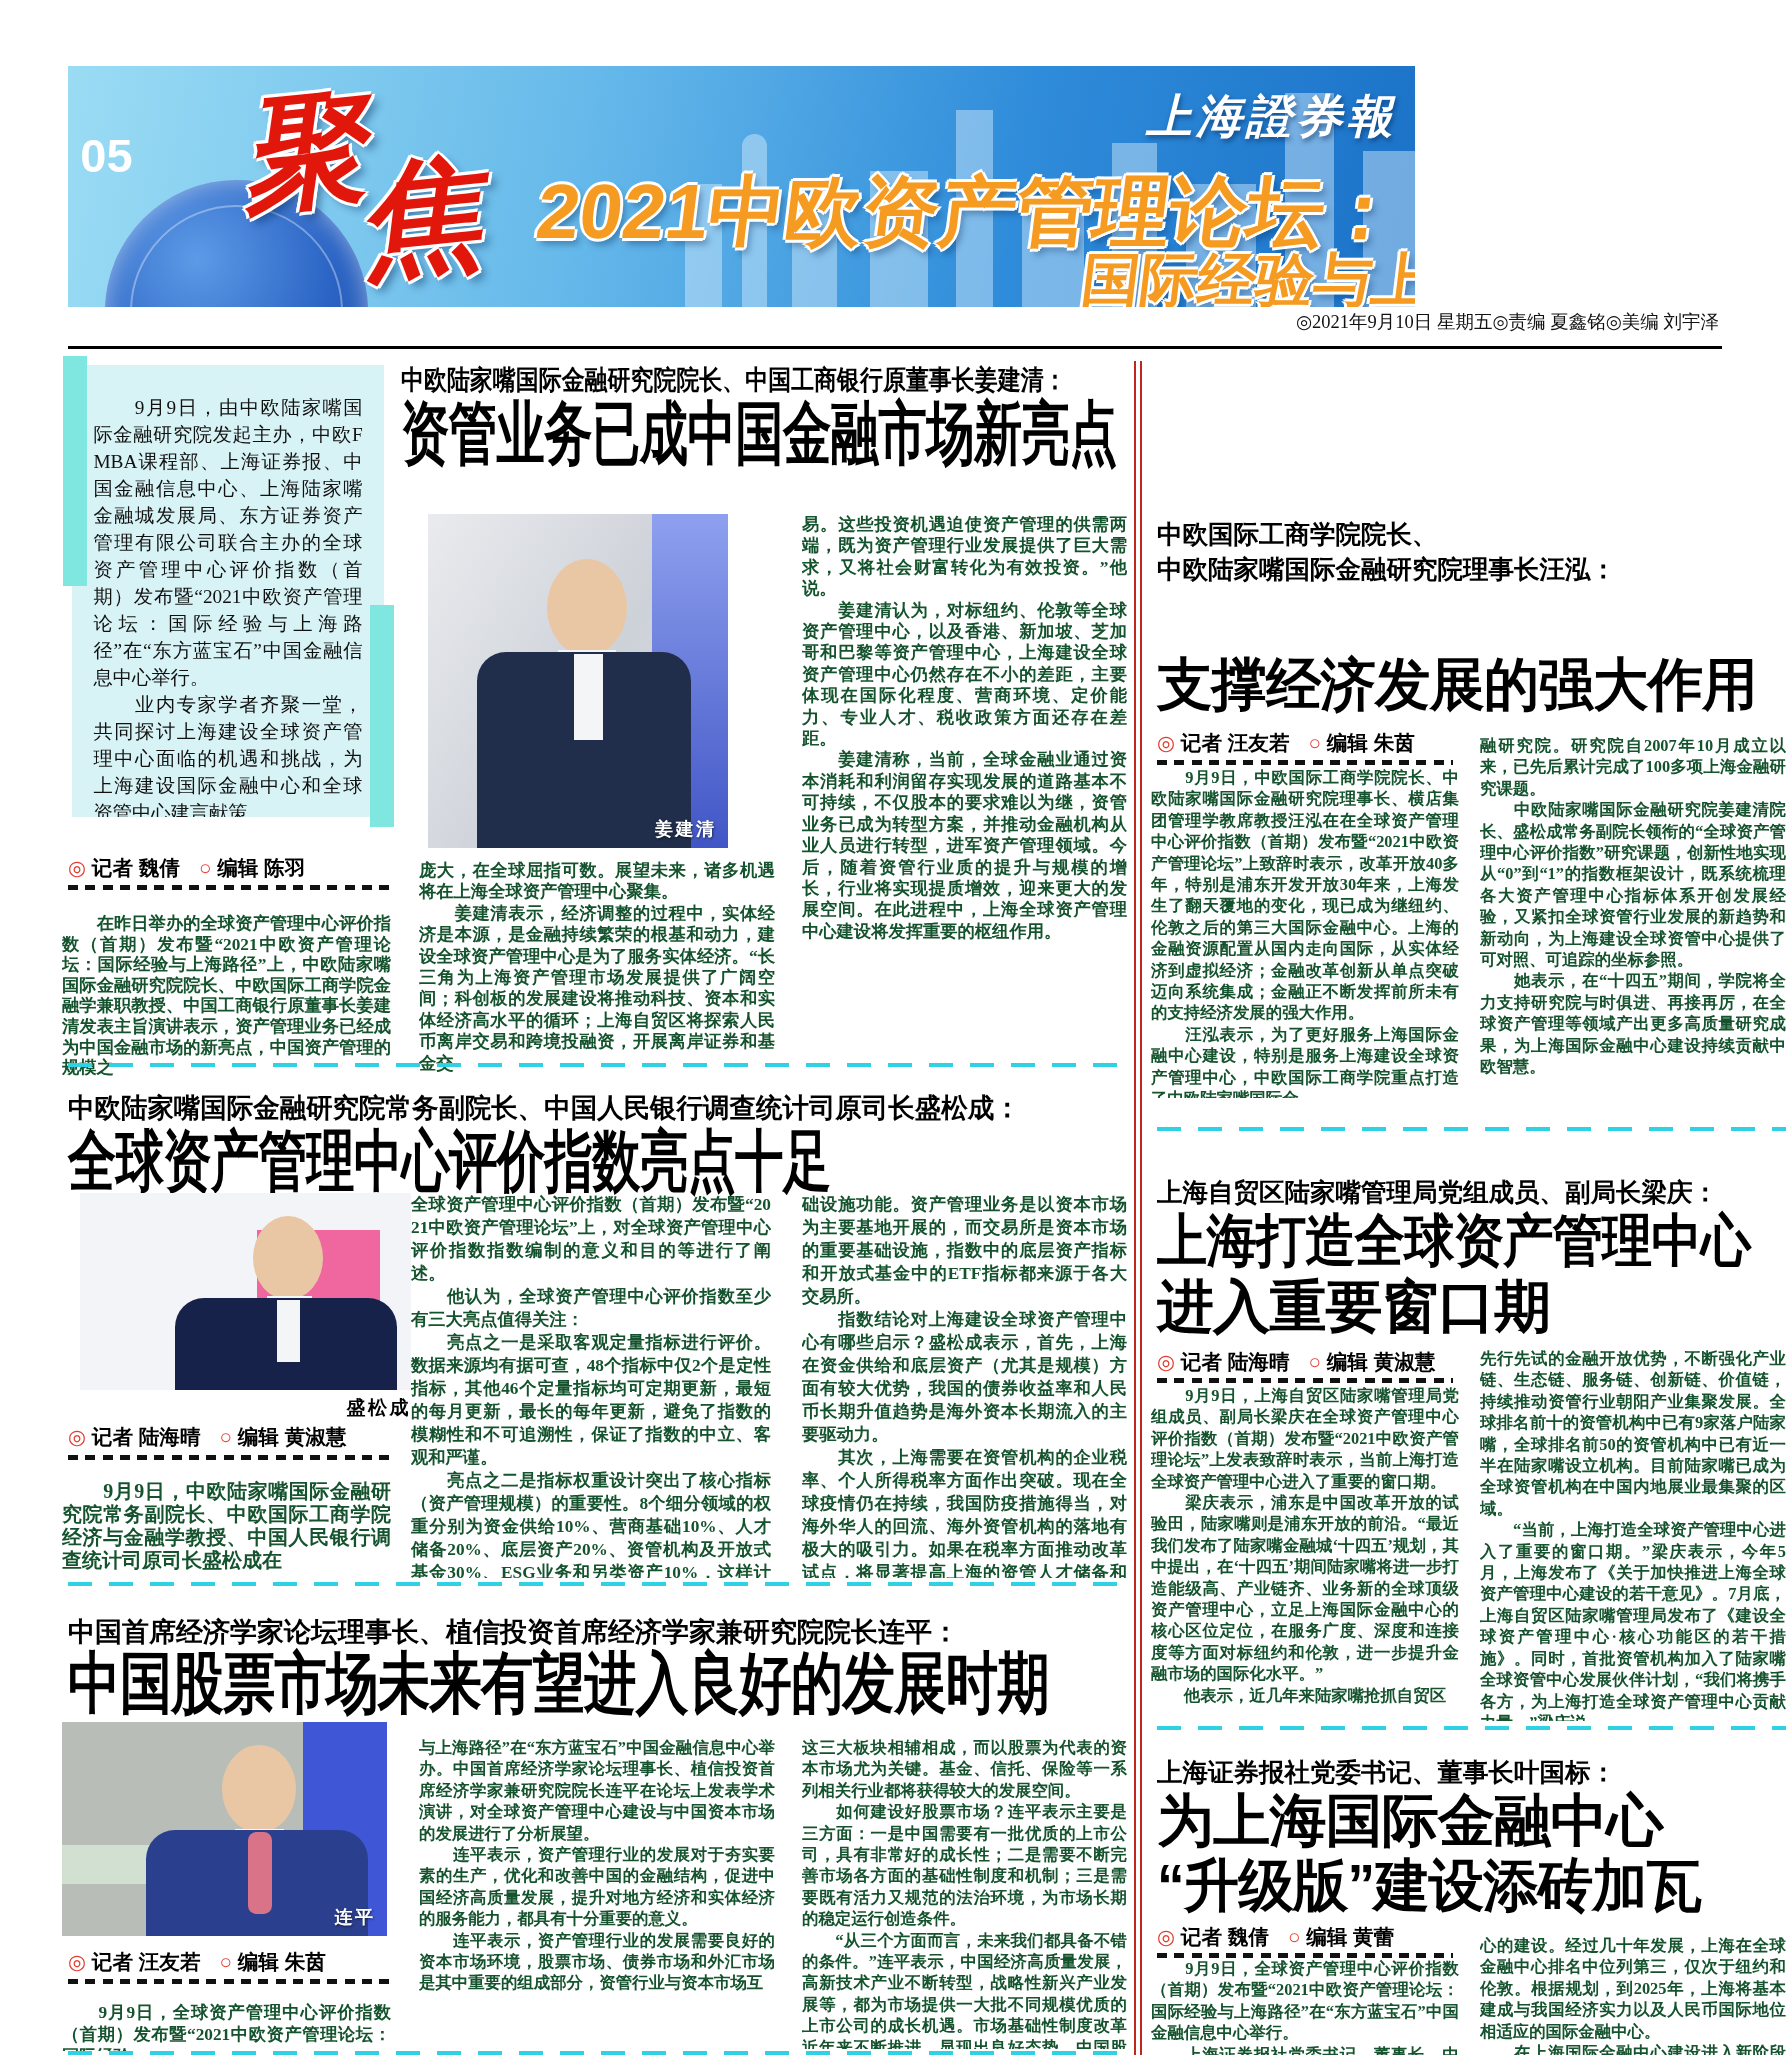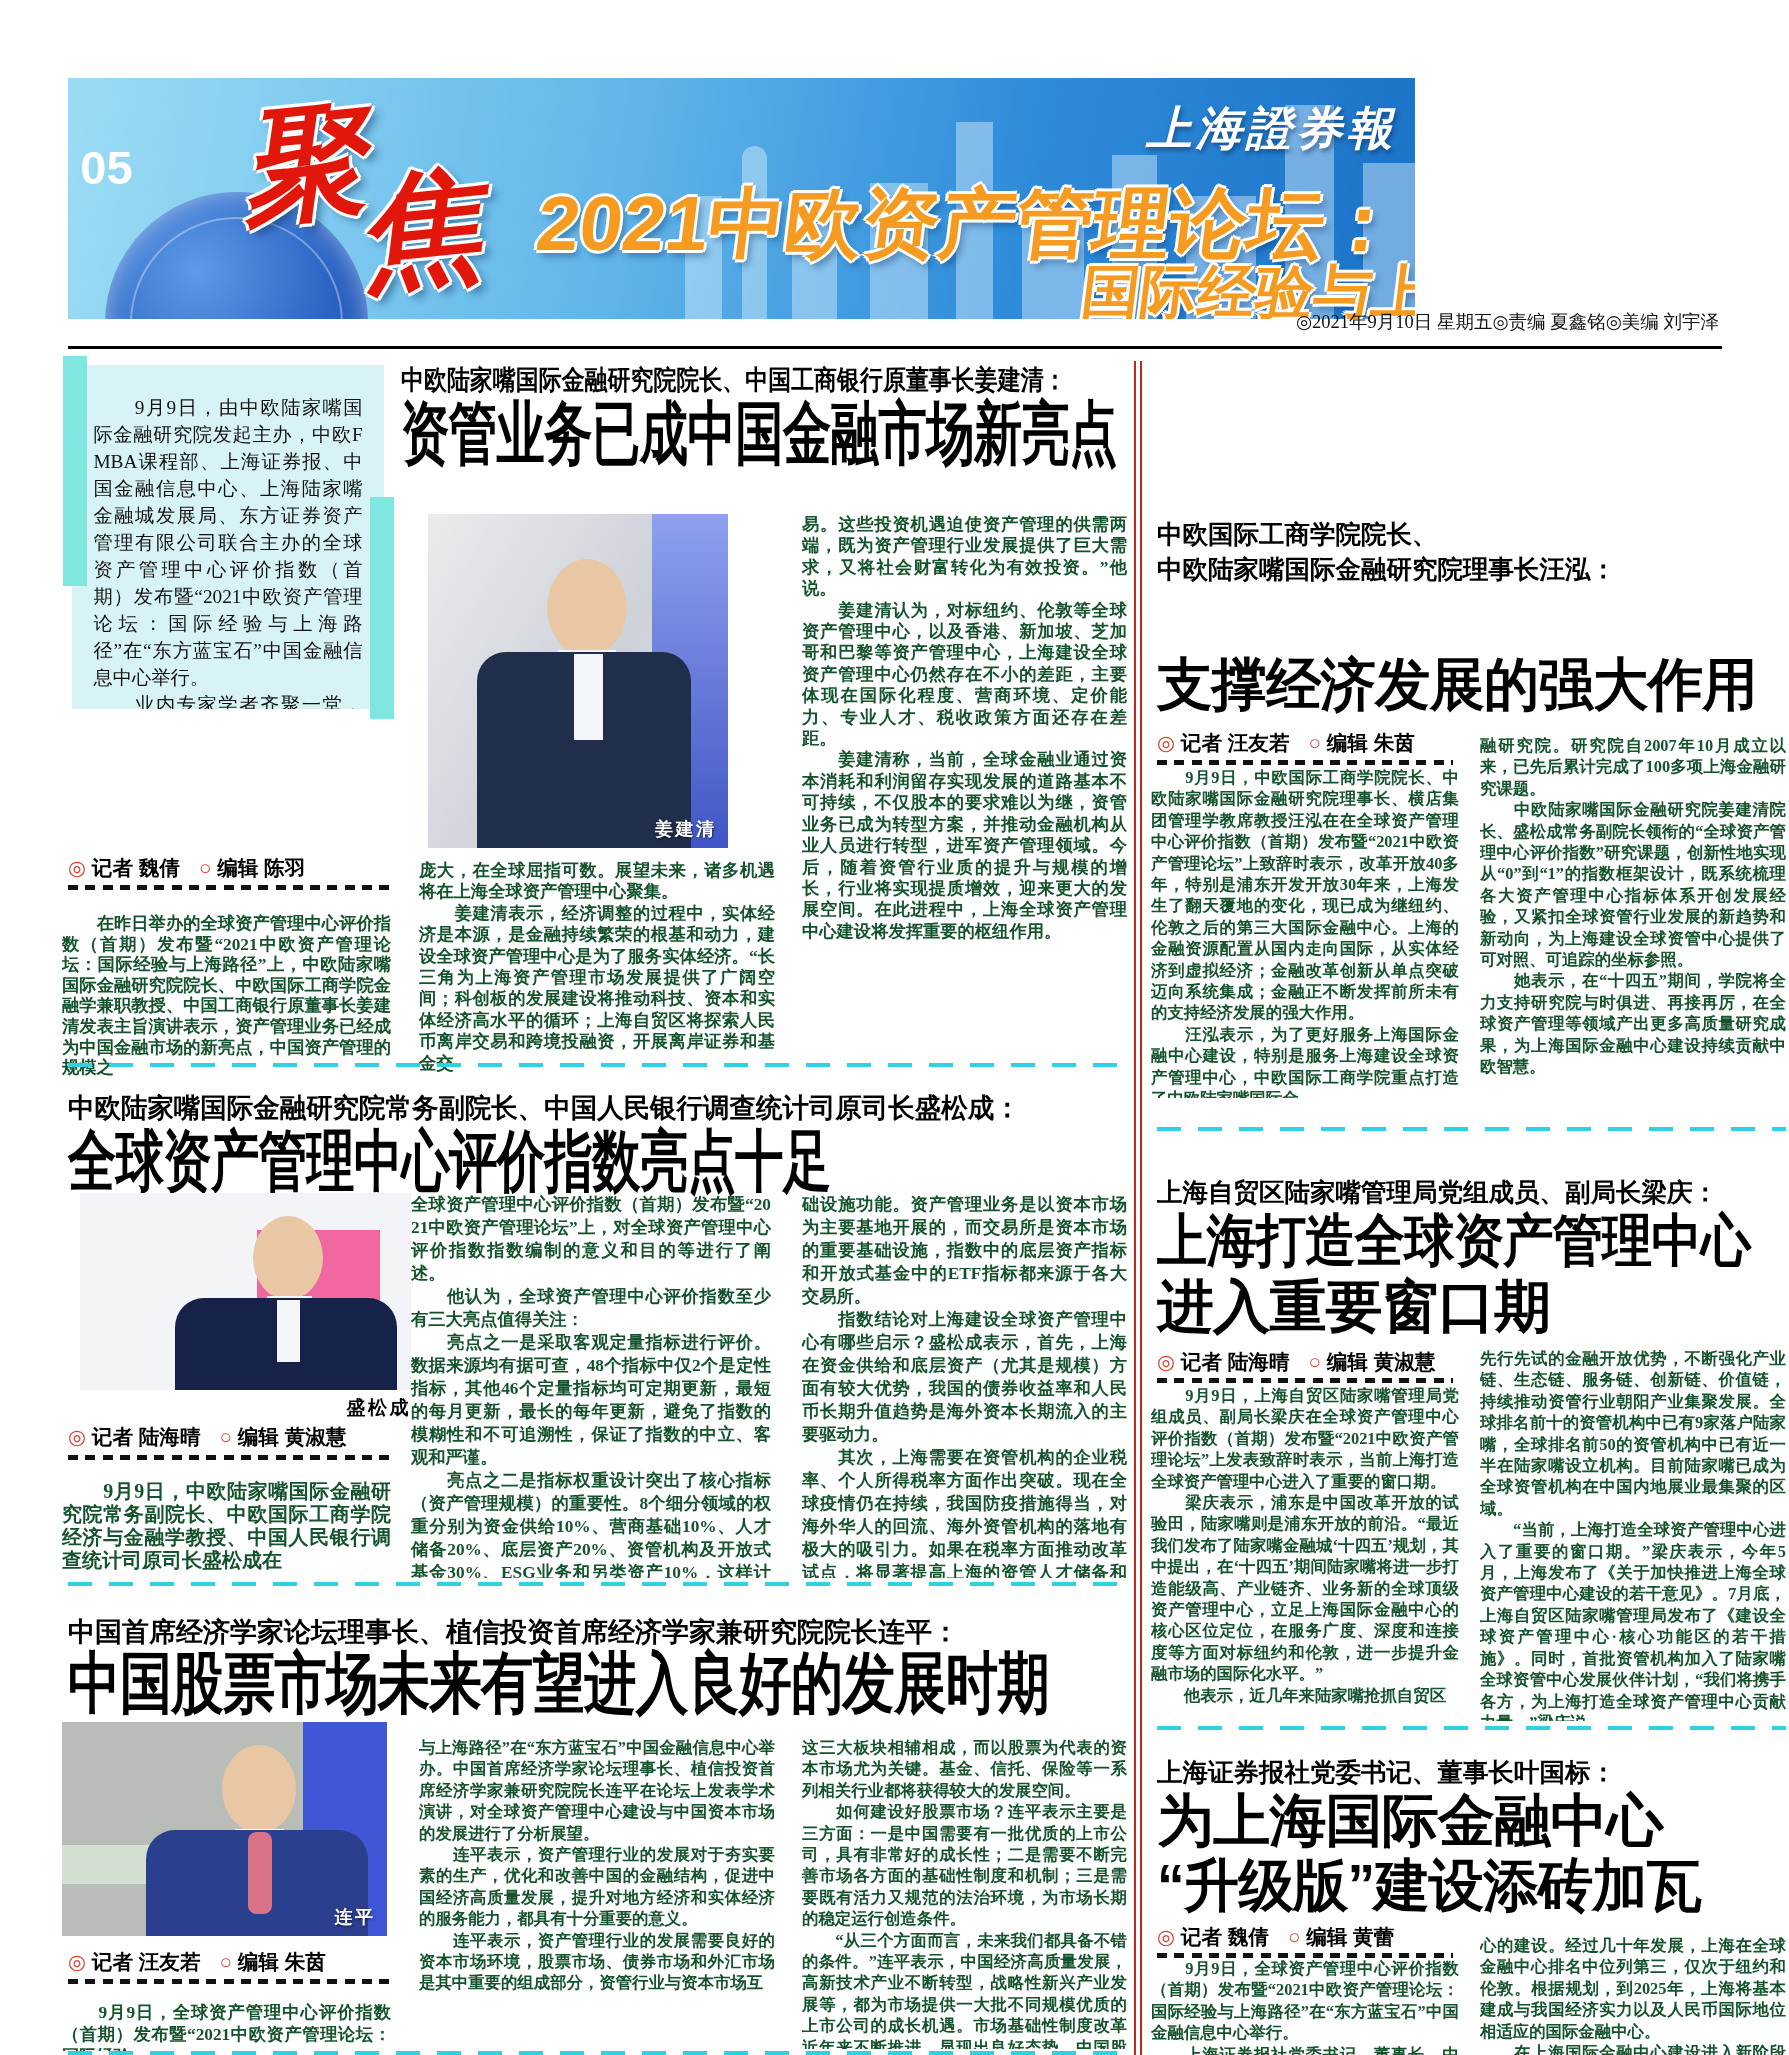--- a/index.html
+++ b/index.html
@@ -1,20 +1,20 @@
 <!DOCTYPE html>
 <html style="font-size:6.6px"><head>
 <meta charset="utf-8">
 <style>
   html,body{margin:0;padding:0;background:#777;}
   .page{position:relative;width:1789px;height:2598px;background:#ffffff;overflow:hidden;
         font-family:"Liberation Serif","DejaVu Serif",serif;color:#111;}
   .abs{position:absolute;}
   
-  #banner{left:68px;top:78px;width:1347px;height:241px;overflow:hidden;
+  #banner{left:68px;top:66px;width:1347px;height:241px;overflow:hidden;
           background:linear-gradient(100deg,#9bdcf4 0%,#66b9ea 38%,#2f8cda 70%,#1b72c8 100%);}
   .bld{position:absolute;bottom:0;background:rgba(220,240,252,.45);}
   #globe{position:absolute;left:37px;bottom:-136px;width:263px;height:263px;border-radius:50%;
          background:radial-gradient(circle at 35% 30%,#5d9ae6 0%,#2a63c4 55%,#1b4da8 100%);
          box-shadow:0 0 25px rgba(255,255,255,.5) inset;}
   #globe::after{content:"";position:absolute;inset:25px;border-radius:50%;border:2.5px solid rgba(255,255,255,.35);}
   #page-num{left:12.3px;top:62px;font:bold 47px "Liberation Sans","DejaVu Sans",sans-serif;color:#fff;}
   .focus-ch{position:absolute;color:#e2170b;font-weight:bold;font-style:italic;
             font-family:"Liberation Serif","DejaVu Serif",serif;font-size:123px;line-height:1;
             text-shadow:-3.3px 0 0 #fff,3.3px 0 0 #fff,0 -3.3px 0 #fff,0 3.3px 0 #fff,-2.5px -2.5px 0 #fff,2.5px 2.5px 0 #fff,5.8px 6.6px 9px rgba(0,40,90,.45);
@@ -40,21 +40,21 @@
       color:#000;line-height:1.04;transform-origin:left top;white-space:nowrap;letter-spacing:-0.8px;}
   .col{text-align:justify;overflow:hidden;white-space:pre-wrap;word-break:break-all;color:#14532d;font-weight:bold;}
   .byline{font-family:"Liberation Sans","DejaVu Sans",sans-serif;font-weight:bold;font-size:20.6px;
           white-space:nowrap;color:#000;}
   .bi{color:#e23b2e;margin-right:5.8px;font-weight:normal;}
   .bt{margin-right:19px;}
   .black-dash{height:5px;background:repeating-linear-gradient(90deg,#111 0 10px,transparent 10px 17.3px);}
   .cyan-dash{height:4.1px;background:repeating-linear-gradient(90deg,#2ed2e4 0 24px,transparent 24px 41px);}
   #red-sep{left:1134px;top:361px;height:2216px;width:4.1px;border-left:2.1px solid #c0281e;border-right:2.1px solid #c0281e;}
   
-  #a1-sidebar{left:72px;top:365px;width:312px;height:344px;background:#d8f3f6;}
+  #a1-sidebar{left:72px;top:365px;width:312px;height:452px;background:#d8f3f6;}
   #a1-sidebar .acc1{position:absolute;left:-9px;top:-9px;width:24px;height:230px;background:#7fe6e0;}
   #a1-sidebar .acc2{position:absolute;right:-10px;bottom:-10px;width:24px;height:222px;background:#7fe6e0;}
   #a1-sidebar .inner{position:absolute;inset:0;padding:29px 21.4px;font-size:19.3px;line-height:27px;
                      text-align:justify;word-break:break-all;overflow:hidden;}
   #a1-sidebar p{margin:0;text-indent:0;}
   
   .photo{overflow:hidden;background:#e0e3e8;}
   .caption-in{position:absolute;right:11.5px;bottom:7.4px;color:#fff;font-weight:bold;font-size:18px;
               letter-spacing:2.5px;text-shadow:0.8px 0.8px 2.5px rgba(0,0,0,.6);
               font-family:"Liberation Sans","DejaVu Sans",sans-serif;}

